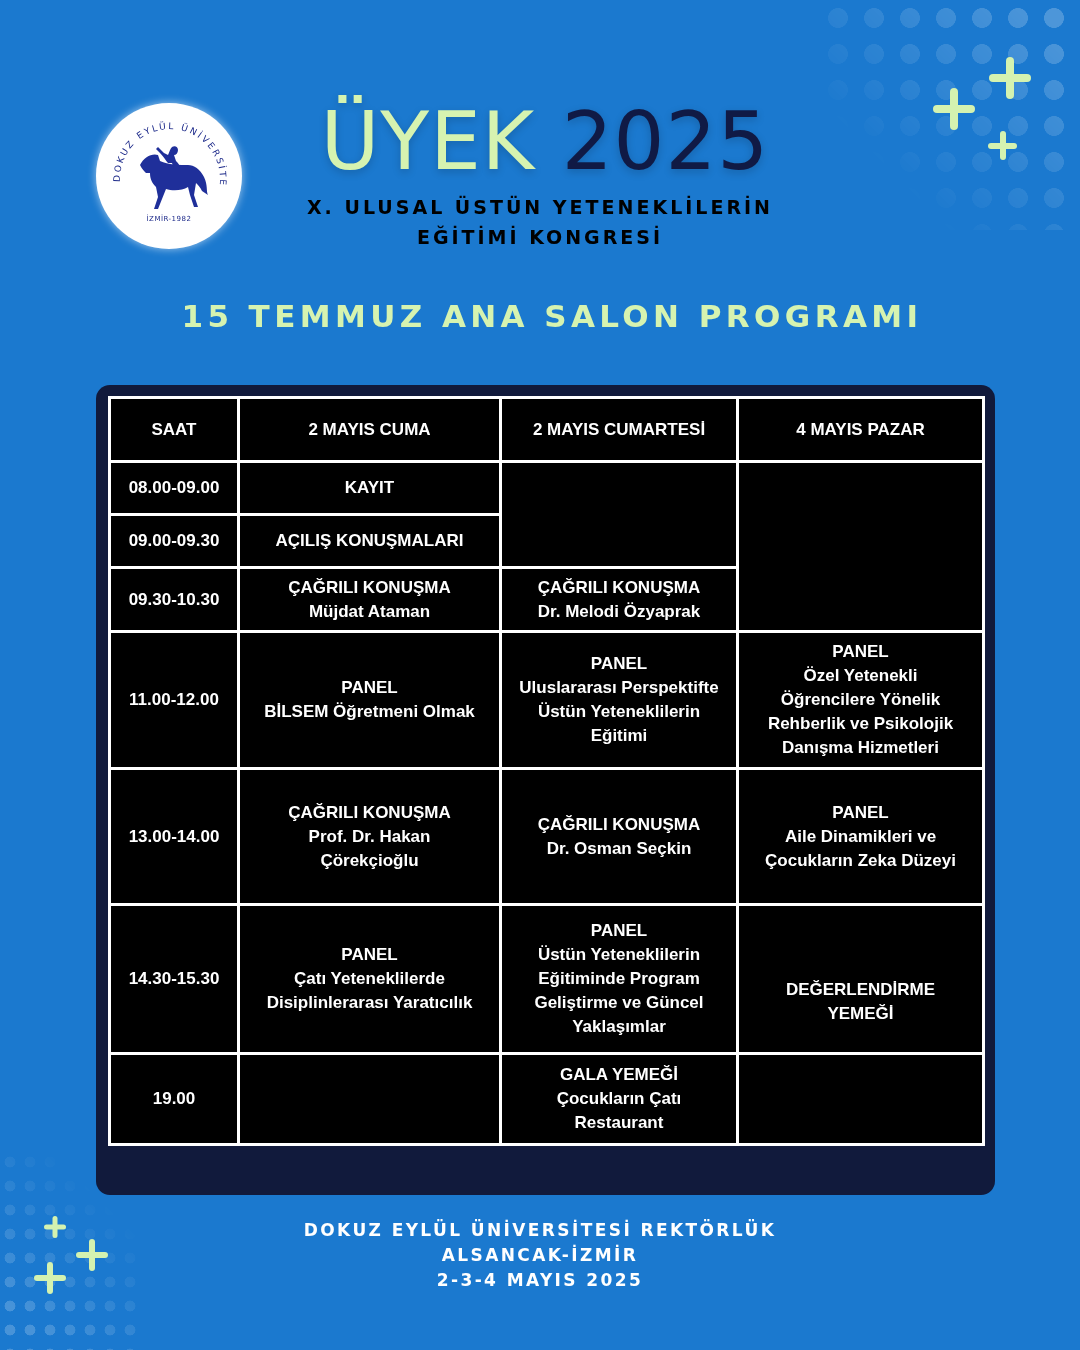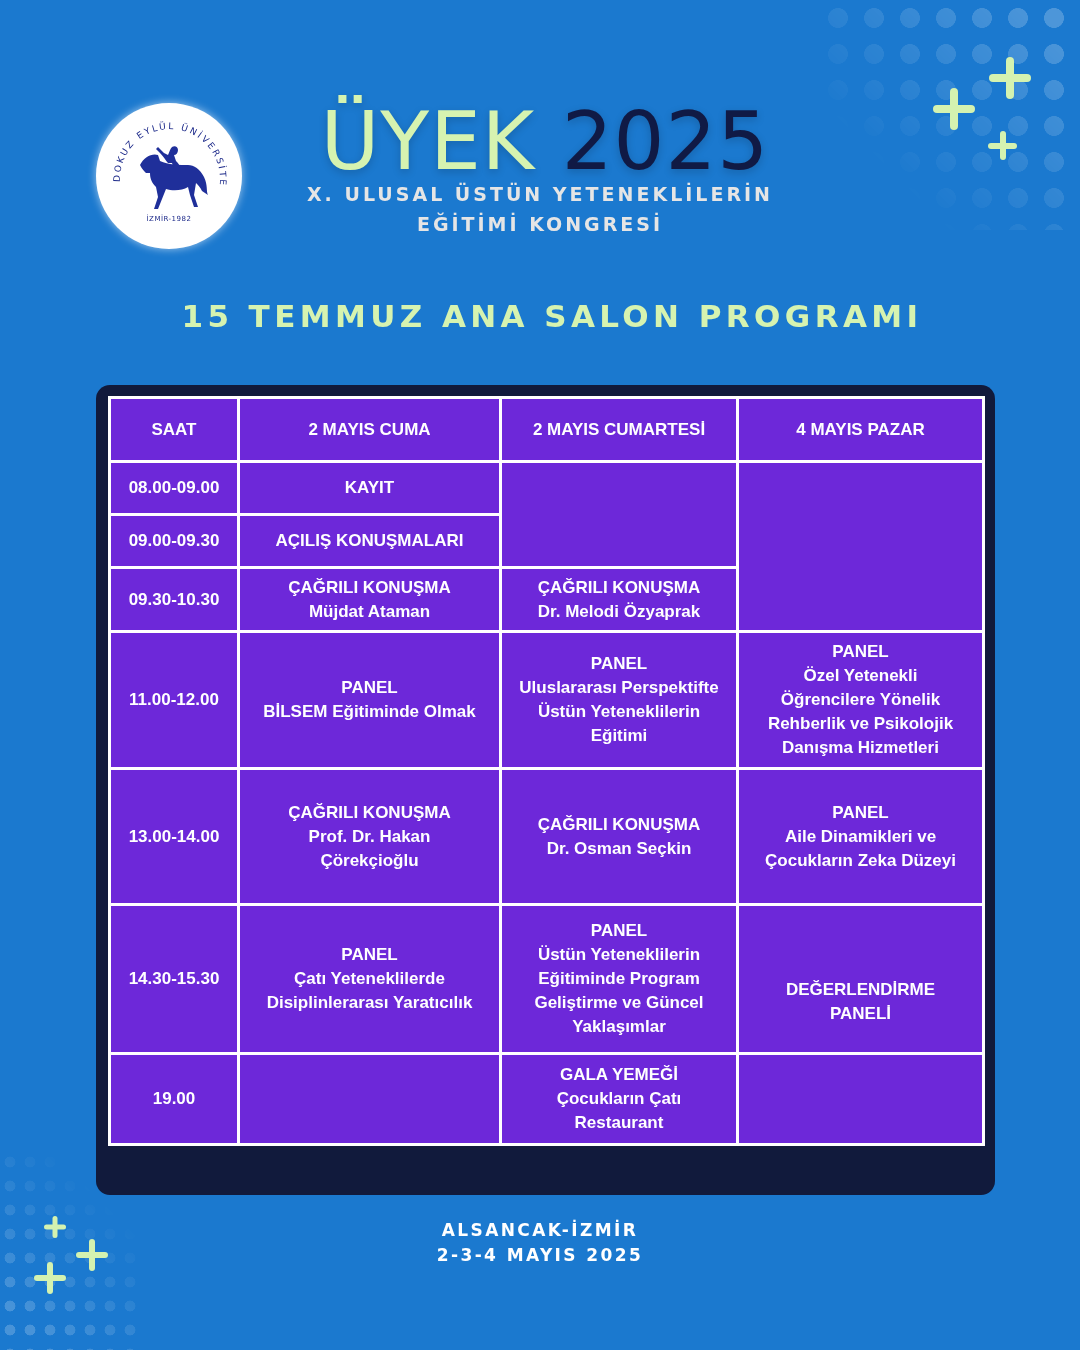--- a/index.html
+++ b/index.html
@@ -40,41 +40,41 @@
     .title {
       position: absolute; left: 280px; top: 92px; width: 530px;
       text-align: center; font-family: "DejaVu Sans", sans-serif; font-weight: normal;
       font-size: 80px; line-height: 100px; letter-spacing: 1px; white-space: nowrap;
       text-shadow: 0 3px 8px rgba(0,0,0,0.18);
     }
     .title .t1 { color: #d6f3b0; }
     .title .t2 { color: #101a45; }
 
     .subtitle {
-      position: absolute; left: 250px; top: 179px; width: 580px;
-      text-align: center; color: #e5e5e5; font-weight: bold;
+      position: absolute; left: 250px; top: 192px; width: 580px;
+      text-align: center; color: #000000; font-weight: bold;
       font-size: 19px; letter-spacing: 3px; line-height: 30px;
     }
     .day-title {
       position: absolute; left: 12px; top: 294px; width: 1080px; text-align: center;
       color: #d6f3b0; font-weight: bold; font-size: 31px; letter-spacing: 4.4px;
       line-height: 44px;
     }
 
     .panel {
       position: absolute; left: 96px; top: 385px; width: 899px; height: 810px;
       background: #111a3c; border-radius: 14px;
     }
     table.sched {
       position: absolute; left: 108px; top: 396px; width: 874px; height: 748px;
       border-collapse: collapse; table-layout: fixed;
       border: 3px solid #ffffff;
     }
     table.sched td {
-      border: 3px solid #ffffff; background: #6d28d9; color: #ffffff;
+      border: 3px solid #ffffff; background: #000000; color: #ffffff;
       text-align: center; vertical-align: middle;
       font-family: "Liberation Sans", sans-serif; font-weight: bold;
       font-size: 17px; line-height: 24px; padding: 0 4px;
     }
     table.sched td.head { font-size: 17px; }
     table.sched td .line { display: block; }
 
     .footer {
       position: absolute; left: 0; top: 1218px; width: 1080px; text-align: center;
       color: #ffffff; font-weight: bold; font-size: 17px; letter-spacing: 2.4px;
@@ -160,21 +160,21 @@
     </td>
     <td>
       <span class="line">ÇAĞRILI KONUŞMA</span>
       <span class="line">Dr. Melodi Özyaprak</span>
     </td>
   </tr>
   <tr style="height:137px">
     <td>11.00-12.00</td>
     <td>
       <span class="line">PANEL</span>
-      <span class="line">BİLSEM Eğitiminde Olmak</span>
+      <span class="line">BİLSEM Öğretmeni Olmak</span>
     </td>
     <td>
       <span class="line">PANEL</span>
       <span class="line">Uluslararası Perspektifte</span>
       <span class="line">Üstün Yeteneklilerin</span>
       <span class="line">Eğitimi</span>
     </td>
     <td>
       <span class="line">PANEL</span>
       <span class="line">Özel Yetenekli</span>
@@ -209,32 +209,33 @@
     </td>
     <td>
       <span class="line">PANEL</span>
       <span class="line">Üstün Yeteneklilerin</span>
       <span class="line">Eğitiminde Program</span>
       <span class="line">Geliştirme ve Güncel</span>
       <span class="line">Yaklaşımlar</span>
     </td>
     <td style="vertical-align:top;padding-top:72px;">
       <span class="line">DEĞERLENDİRME</span>
-      <span class="line">PANELİ</span>
+      <span class="line">YEMEĞİ</span>
     </td>
   </tr>
   <tr style="height:91px">
     <td>19.00</td>
     <td></td>
     <td>
       <span class="line">GALA YEMEĞİ</span>
       <span class="line">Çocukların Çatı</span>
       <span class="line">Restaurant</span>
     </td>
     <td></td>
   </tr>
 </tbody>
   </table>
 
 <div class="footer">
+  <div>DOKUZ EYLÜL ÜNİVERSİTESİ REKTÖRLÜK</div>
   <div>ALSANCAK-İZMİR</div>
   <div>2-3-4 MAYIS 2025</div>
 </div>
 
 </body></html>

